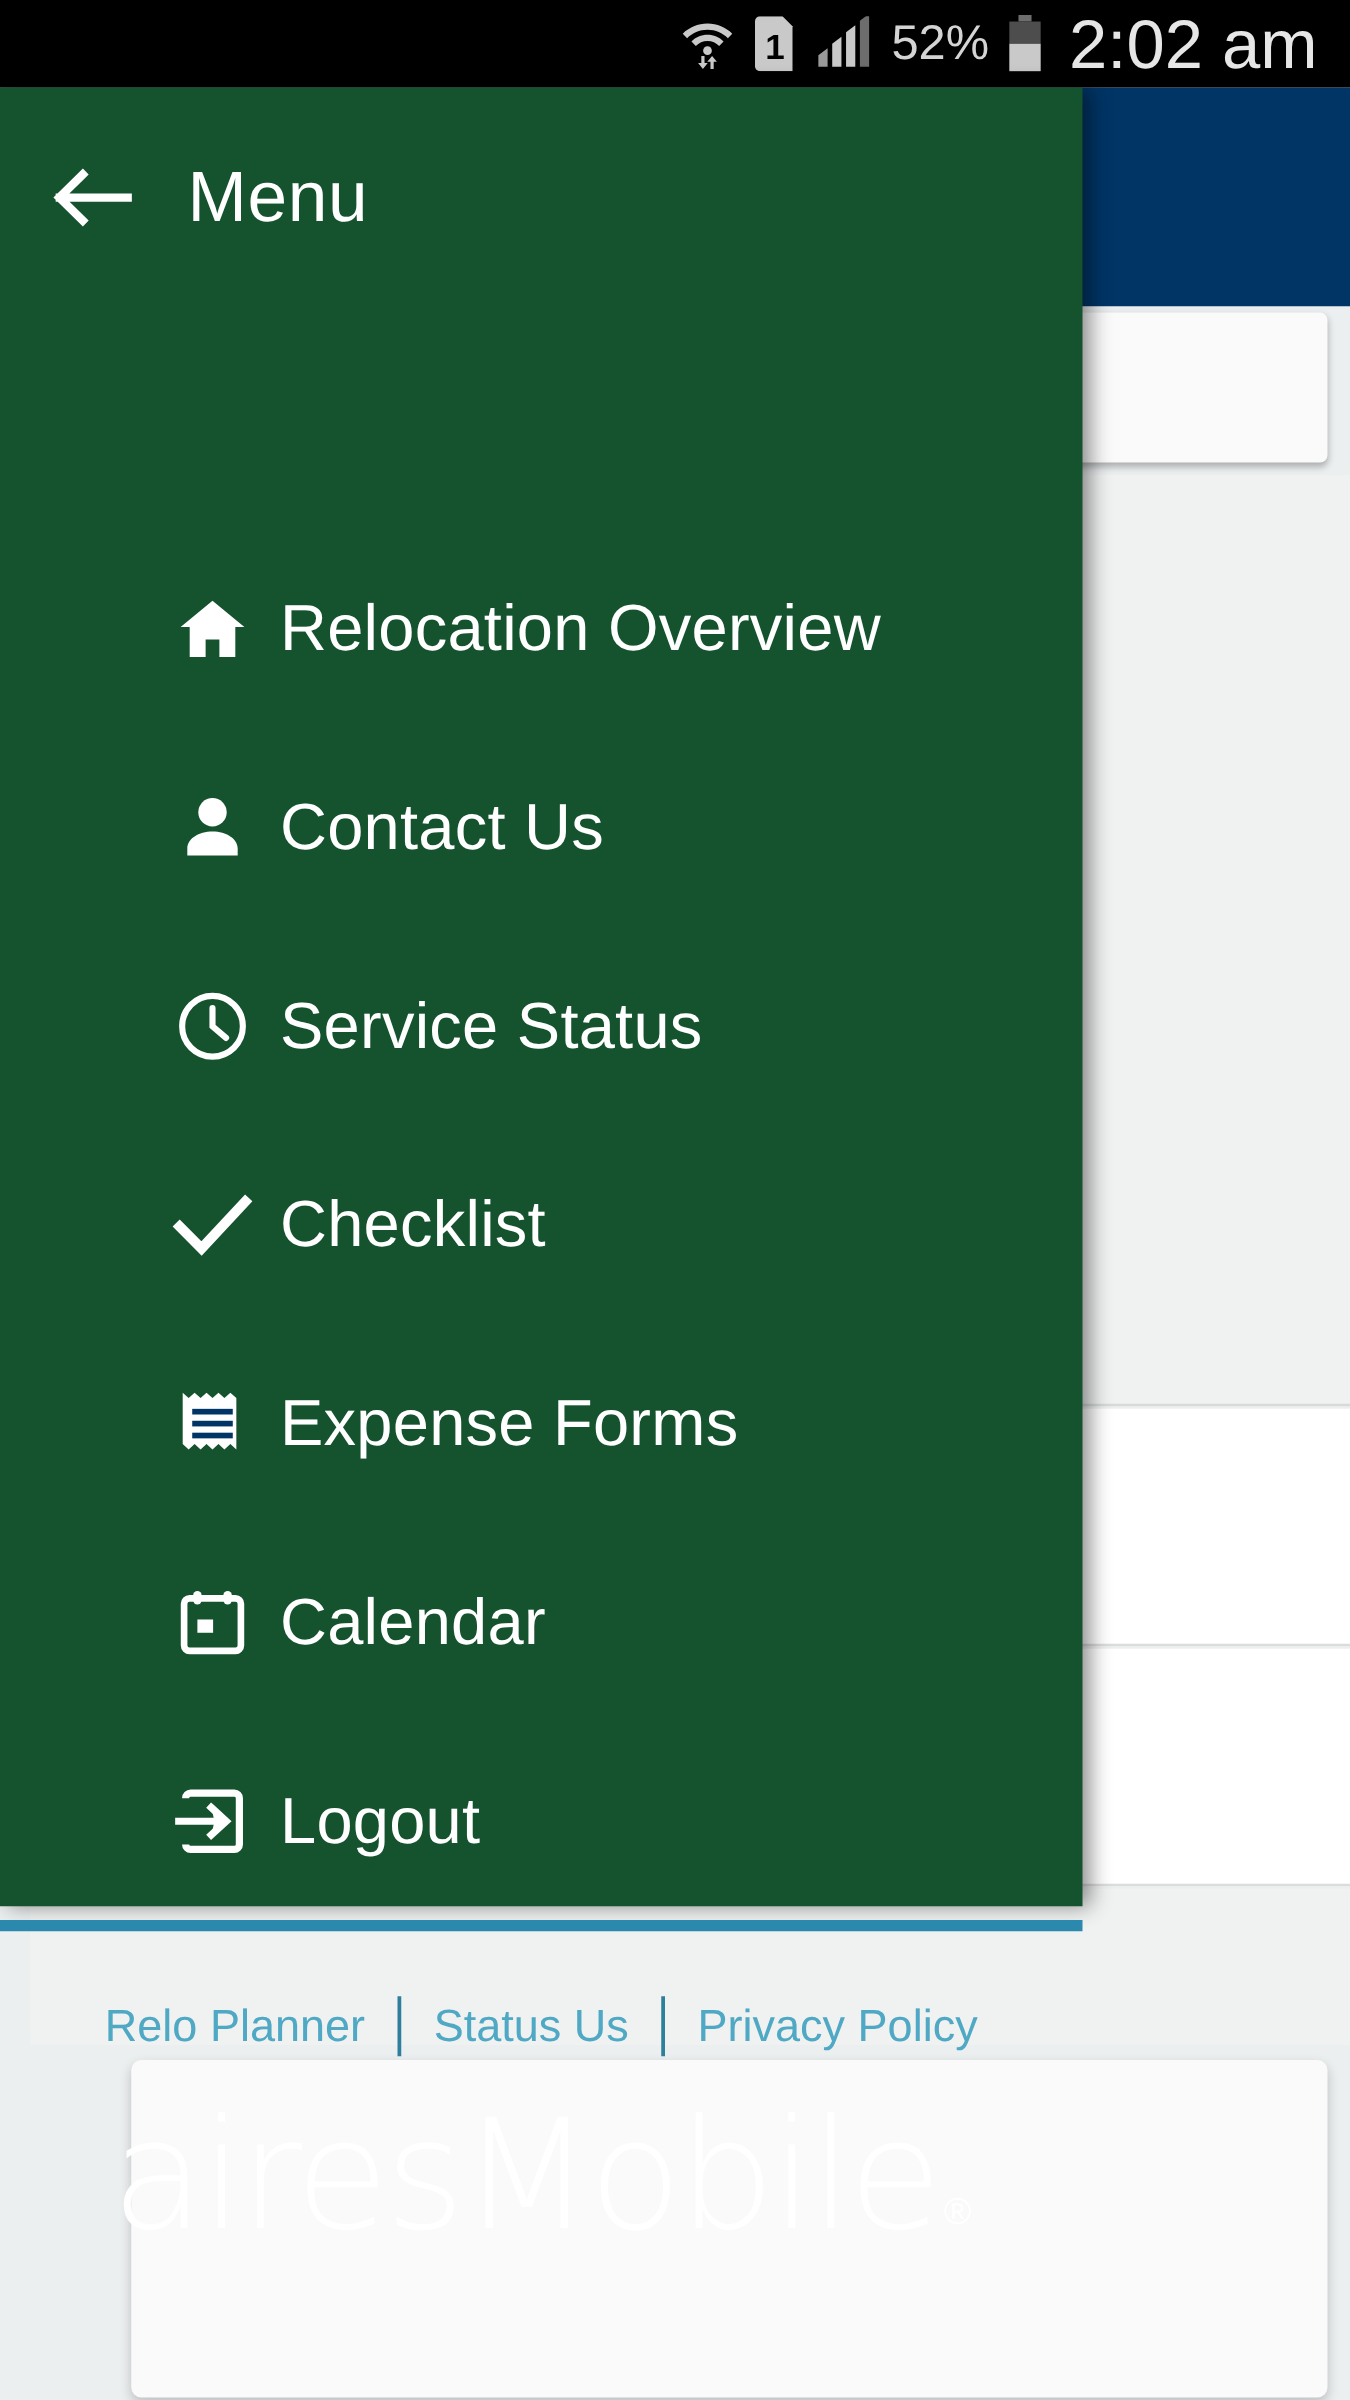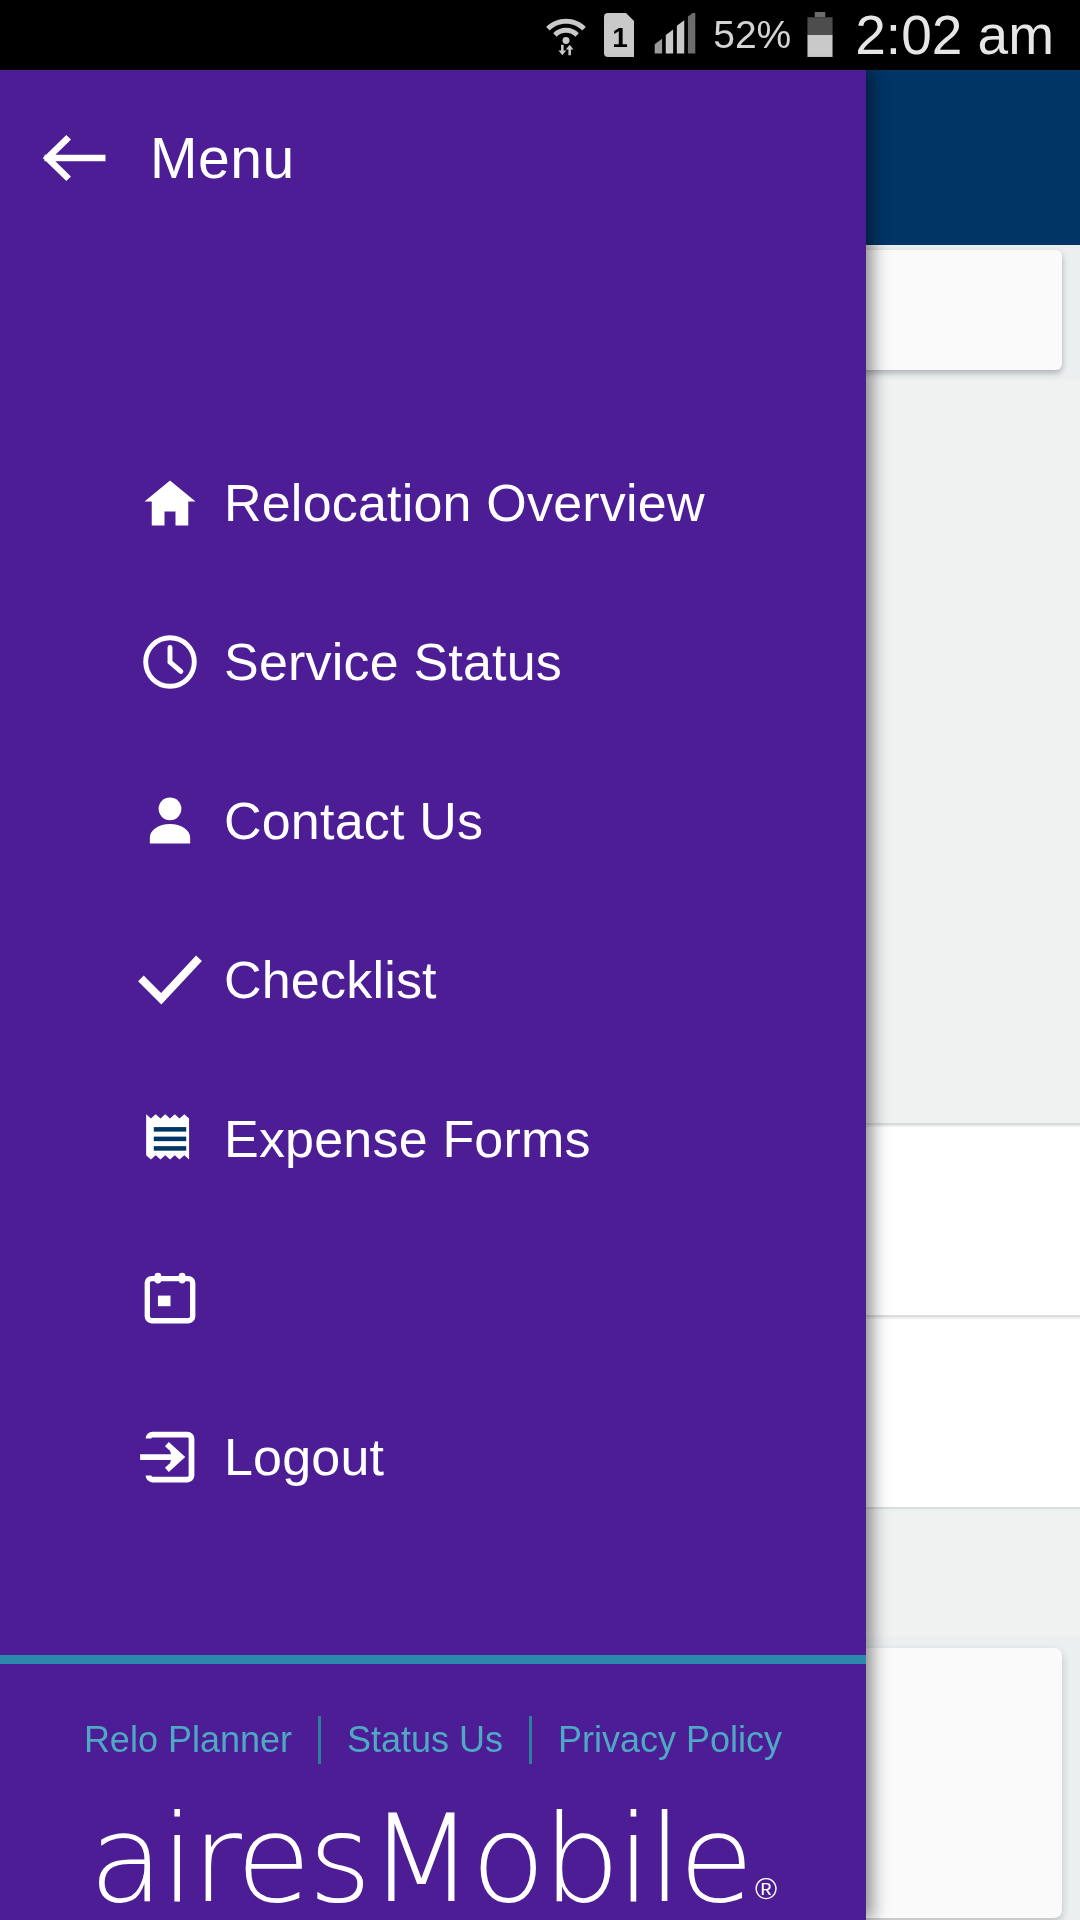--- a/index.html
+++ b/index.html
@@ -42,22 +42,22 @@
   .bg-row.r1{ top:1057px; height:190px; }
   .bg-row.r2{ top:1249px; height:190px; }
   .bg-strip{ position:absolute; left:24px; right:0; top:1441px; height:125px; background:#f0f1f1; }
   .bg-card2{
     position:absolute; left:105px; right:18px; top:1578px; height:270px;
     background:#fafafa; border-radius:8px; box-shadow:0 4px 9px rgba(0,0,0,.20);
   }
 
   
   .drawer{
-    position:absolute; left:0; top:70px; width:866px; height:1850px;
-    background:#4c1d95;
+    position:absolute; left:0; top:70px; width:866px; height:1455px;
+    background:#14532d;
     box-shadow:6px 0 16px rgba(0,0,0,.45);
     display:flex; flex-direction:column;
   }
 
   .drawer-header{ height:175px; display:flex; align-items:center; flex-shrink:0; }
   .back-btn{ width:150px; display:flex; align-items:center; justify-content:center; cursor:pointer; }
   .drawer-title{ color:#ffffff; font-size:57px; font-weight:400; letter-spacing:.5px; }
 
   .menu-list{ flex:1; padding-top:178px; }
   .menu-item{
@@ -162,35 +162,35 @@
           <svg width="64" height="60" viewBox="0 0 24 24">
             <path fill="#ffffff" d="M12 3 1.8 11.4h2.9V21h5.1v-5.6h4.4V21h5.1v-9.6h2.9z"></path>
           </svg>
         </span>
         <span class="mi-label">Relocation Overview</span>
       </div>
 
       <div class="menu-item">
         <span class="mi-icon">
           <svg width="62" height="62" viewBox="0 0 24 24">
+            <circle cx="12" cy="7.3" r="4.4" fill="#ffffff"></circle>
+            <path fill="#ffffff" d="M12 13.2c-4.3 0-7.8 2.3-7.8 5.2v2.3h15.6v-2.3c0-2.9-3.5-5.2-7.8-5.2z"></path>
+          </svg>
+        </span>
+        <span class="mi-label">Contact Us</span>
+      </div>
+
+      <div class="menu-item">
+        <span class="mi-icon">
+          <svg width="62" height="62" viewBox="0 0 24 24">
             <circle cx="12" cy="12" r="9.4" fill="none" stroke="#ffffff" stroke-width="1.9"></circle>
             <path fill="none" stroke="#ffffff" stroke-width="1.9" stroke-linecap="round" d="M12 6.4V12l4.2 3.6"></path>
           </svg>
         </span>
         <span class="mi-label">Service Status</span>
-      </div>
-
-      <div class="menu-item">
-        <span class="mi-icon">
-          <svg width="62" height="62" viewBox="0 0 24 24">
-            <circle cx="12" cy="7.3" r="4.4" fill="#ffffff"></circle>
-            <path fill="#ffffff" d="M12 13.2c-4.3 0-7.8 2.3-7.8 5.2v2.3h15.6v-2.3c0-2.9-3.5-5.2-7.8-5.2z"></path>
-          </svg>
-        </span>
-        <span class="mi-label">Contact Us</span>
       </div>
 
       <div class="menu-item">
         <span class="mi-icon">
           <svg width="66" height="60" viewBox="0 0 26 24">
             <path fill="none" stroke="#ffffff" stroke-width="3.2" stroke-linecap="square" d="M2.5 12.5 9.5 19.5 23.5 4.5"></path>
           </svg>
         </span>
         <span class="mi-label">Checklist</span>
       </div>
@@ -209,20 +209,21 @@
 
       <div class="menu-item">
         <span class="mi-icon">
           <svg width="58" height="58" viewBox="0 0 24 24">
             <rect x="5.6" y="1.6" width="2.8" height="4.4" rx="1.4" fill="#ffffff"></rect>
             <rect x="15.6" y="1.6" width="2.8" height="4.4" rx="1.4" fill="#ffffff"></rect>
             <rect x="2.6" y="4" width="18.8" height="17.4" rx="1.8" fill="none" stroke="#ffffff" stroke-width="2.2"></rect>
             <rect x="7" y="11" width="5.2" height="4.4" fill="#ffffff"></rect>
           </svg>
         </span>
+        <span class="mi-label">Calendar</span>
       </div>
 
       <div class="menu-item">
         <span class="mi-icon">
           <svg width="60" height="60" viewBox="0 0 24 24">
             <path fill="none" stroke="#ffffff" stroke-width="2.3" stroke-linejoin="round" d="M3.4 4.6a1.6 1.6 0 0 1 1.6-1.6h14a1.6 1.6 0 0 1 1.6 1.6v14.8a1.6 1.6 0 0 1-1.6 1.6H5a1.6 1.6 0 0 1-1.6-1.6"></path>
             <path fill="none" stroke="#ffffff" stroke-width="2.3" stroke-linecap="square" d="M1.2 12h14"></path>
             <path fill="#ffffff" d="M11.6 7.3 17.2 12l-5.6 4.7 1-4.7z"></path>
             <path fill="none" stroke="#ffffff" stroke-width="2.3" stroke-linecap="square" stroke-linejoin="miter" d="M11.6 7.6 16.4 12l-4.8 4.4"></path>
           </svg>

